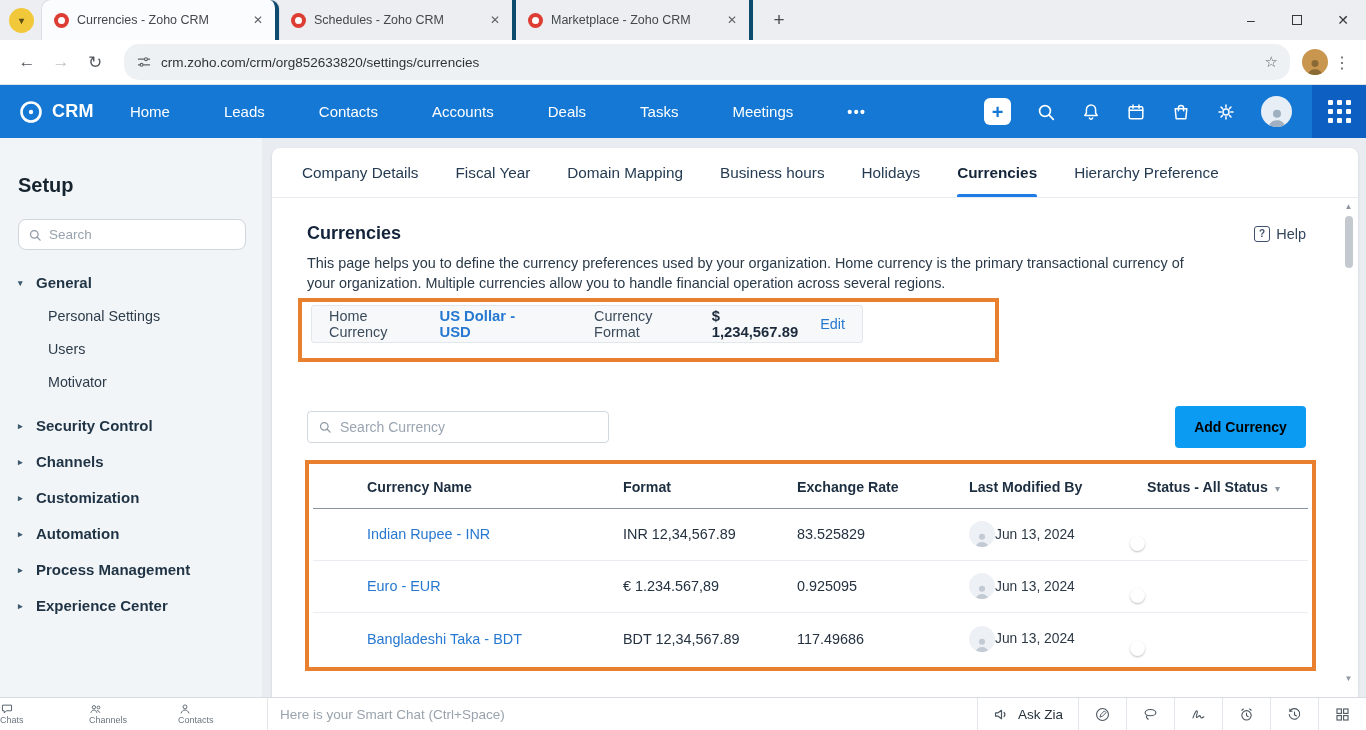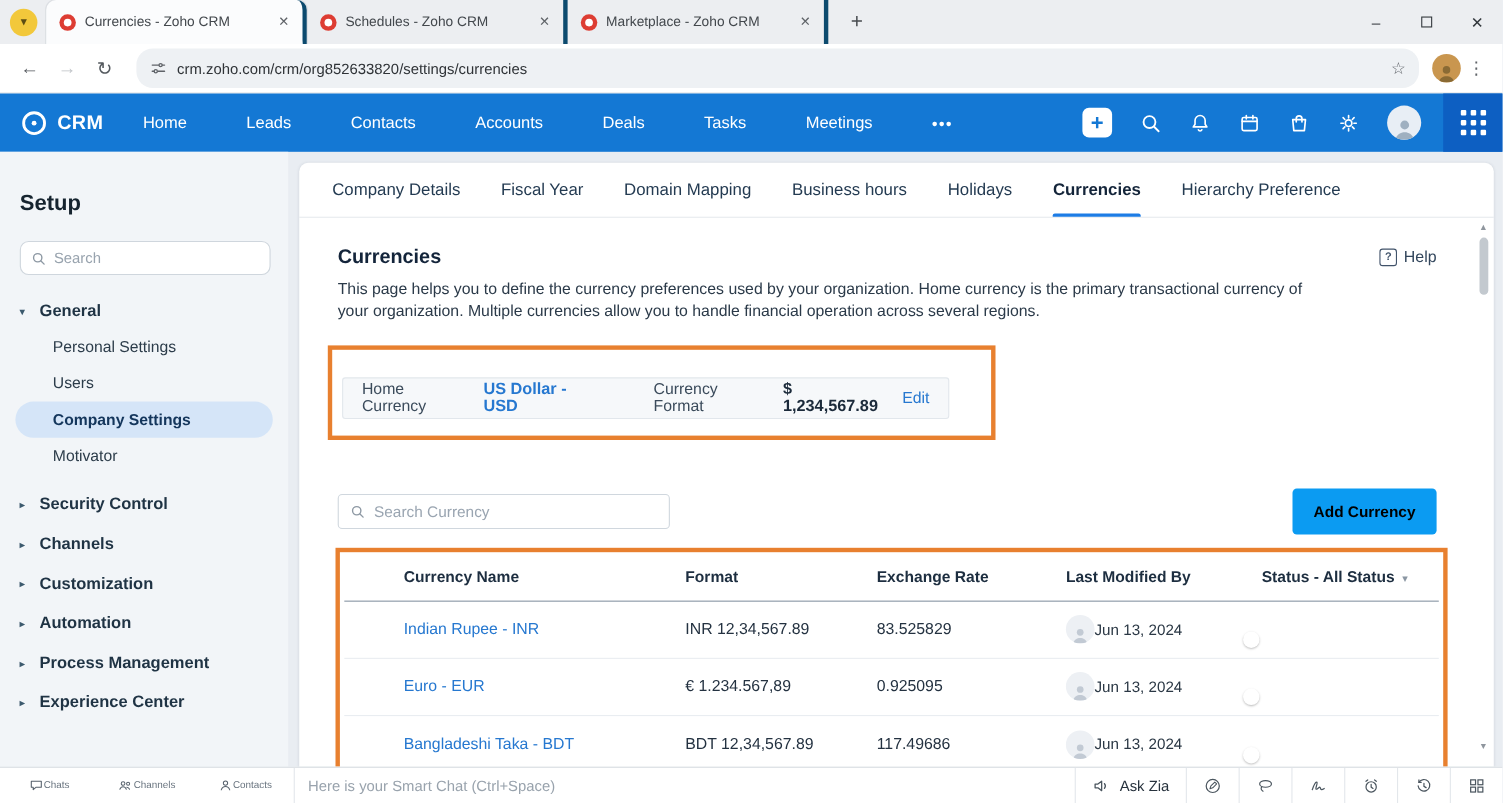--- a/index.html
+++ b/index.html
@@ -64,21 +64,21 @@
 .cardtabs{height:50px;display:flex;align-items:center;gap:37px;padding:0 30px;border-bottom:1px solid #e7eaee}
 .cardtab{font-size:15.3px;color:#243b52;position:relative;height:100%;display:flex;align-items:center;cursor:pointer;white-space:nowrap}
 .cardtab.active{font-weight:bold;color:#14253a}
 .cardtab.active:after{content:"";position:absolute;left:0;right:0;bottom:0;height:3px;background:#1d7ce5;border-radius:2px 2px 0 0}
 .content{padding:25px 40px 0 35px;position:relative;height:calc(100% - 50px);overflow:hidden}
 .headrow{display:flex;align-items:center;justify-content:space-between;padding-right:12px}
 .page-title{font-size:18px;font-weight:bold;color:#13243a}
 .help{display:flex;align-items:center;gap:6px;color:#32465c;font-size:14.5px;cursor:pointer}
 .help-icon{width:16px;height:16px;border:1.4px solid #41536a;border-radius:3px;font-size:10px;display:flex;align-items:center;justify-content:center;color:#41536a;font-weight:bold}
 .desc{margin-top:9px;font-size:14.4px;line-height:1.42;color:#2b3a49;max-width:897px}
-.anno1{margin-top:20px;margin-left:-9px;width:607px;border:4px solid #e8802f;padding:25px 0 15px 9px}
+.anno1{margin-top:4px;margin-left:-9px;width:701px;border:4px solid #e8802f;padding:3px 0 15px 9px}
 .summary{width:552px;height:38px;background:#f6f8fa;border:1px solid #e2e7ec;border-radius:3px;display:flex;align-items:center;padding:0 17px;font-size:14.4px}
 .sum-label{color:#3b4b5b}
 .sum-currency{color:#2678d0;font-weight:bold;font-size:14.8px;margin-left:10px;cursor:pointer}
 .sum-format-label{margin-left:44px;color:#3b4b5b}
 .sum-format-value{margin-left:10px;font-weight:bold;color:#1b2a3a;font-size:14.8px}
 .sum-edit{margin-left:10px;color:#2678d0;cursor:pointer}
 .controlsrow{margin-top:44px;display:flex;align-items:center;justify-content:space-between;padding-right:12px}
 .search-currency{width:302px;height:32px;border:1px solid #d0d7de;border-radius:4px;display:flex;align-items:center;padding:0 10px;gap:8px;color:#8e99a4;background:#fff}
 .search-currency svg{width:14px;height:14px;flex:none}
 .search-currency input{border:none;outline:none;font-size:14px;flex:1;color:#333}
@@ -96,21 +96,21 @@
 .toggle:after{content:"";position:absolute;top:2px;right:2px;width:15px;height:15px;border-radius:50%;background:#fff;box-shadow:0 1px 2px rgba(0,0,0,.25)}
 .status-caret{color:#8b97a3;font-size:10px;margin-left:7px;font-weight:normal}
 .vscroll{position:absolute;top:55px;right:3px;bottom:14px;width:13px;display:flex;flex-direction:column;align-items:center}
 .vs-arrow{font-size:8px;color:#8f969e;line-height:1}
 .vs-thumb{width:8px;height:52px;background:#c3c9cf;border-radius:4px;margin-top:5px}
 .vs-spacer{flex:1}
 
 
 .bottombar{position:absolute;left:0;bottom:0;width:100%;height:33px;background:#fff;border-top:1px solid #d8dce1;display:flex;align-items:stretch}
 .bb-left{display:flex}
-.bb-item{width:89px;display:flex;flex-direction:row;align-items:center;justify-content:center;color:#55606b;cursor:pointer}
+.bb-item{width:89px;display:flex;flex-direction:column;align-items:flex-start;justify-content:center;color:#55606b;cursor:pointer}
 .bb-item svg{width:14px;height:14px}
 .bb-item .lbl{font-size:9px;color:#6b7681;line-height:1.1}
 .bb-chat{flex:1;display:flex;align-items:center;padding-left:12px;font-size:13.5px;color:#99a3ad;border-left:1px solid #e3e7eb;cursor:text}
 .bb-seg{border-left:1px solid #e3e7eb;display:flex;align-items:center;justify-content:center;padding:0 15px;gap:8px;color:#4b565f;cursor:pointer}
 .bb-seg svg{width:17px;height:17px}
 .bb-zia-label{font-size:13.5px;color:#27323d;white-space:nowrap}
 </style>
 </head>
 <body>
 
@@ -240,21 +240,20 @@
       <input type="text" placeholder="Search" style="">
     </div>
 
     <div class="section-head first">
       <span class="tri">▾</span>
       <span>General</span>
     </div>
     <div class="side-items">
       <div class="side-item">Personal Settings</div>
       <div class="side-item">Users</div>
-      <div class="side-item active">Company Settings</div>
       <div class="side-item">Motivator</div>
     </div>
 
     <div class="section-head">
       <span class="tri">▸</span>
       <span>Security Control</span>
     </div>
     <div class="section-head">
       <span class="tri">▸</span>
       <span>Channels</span>

